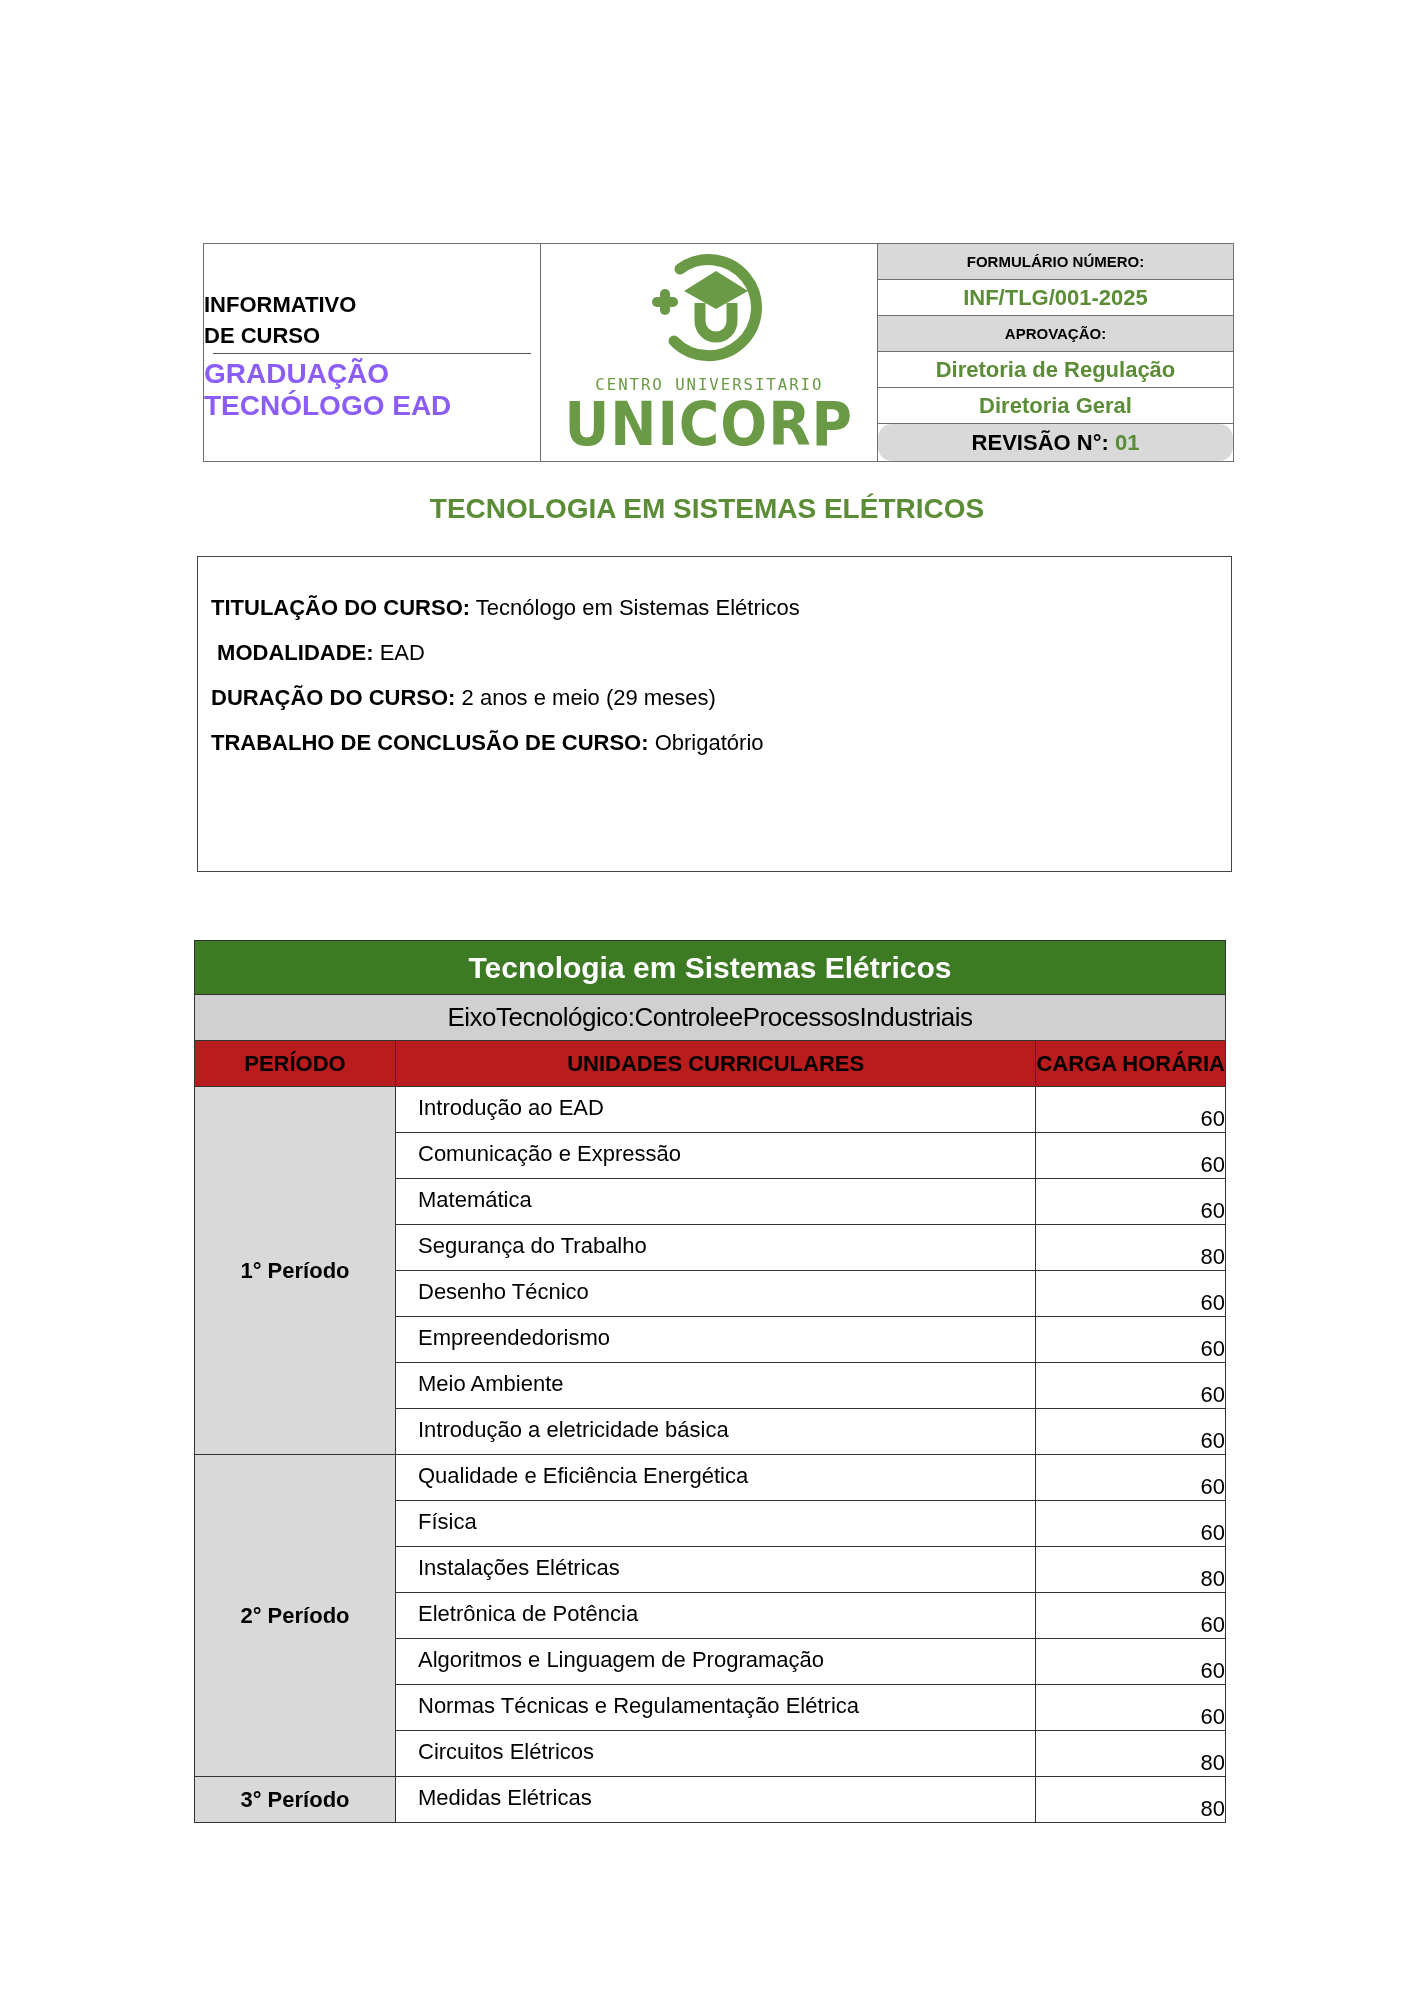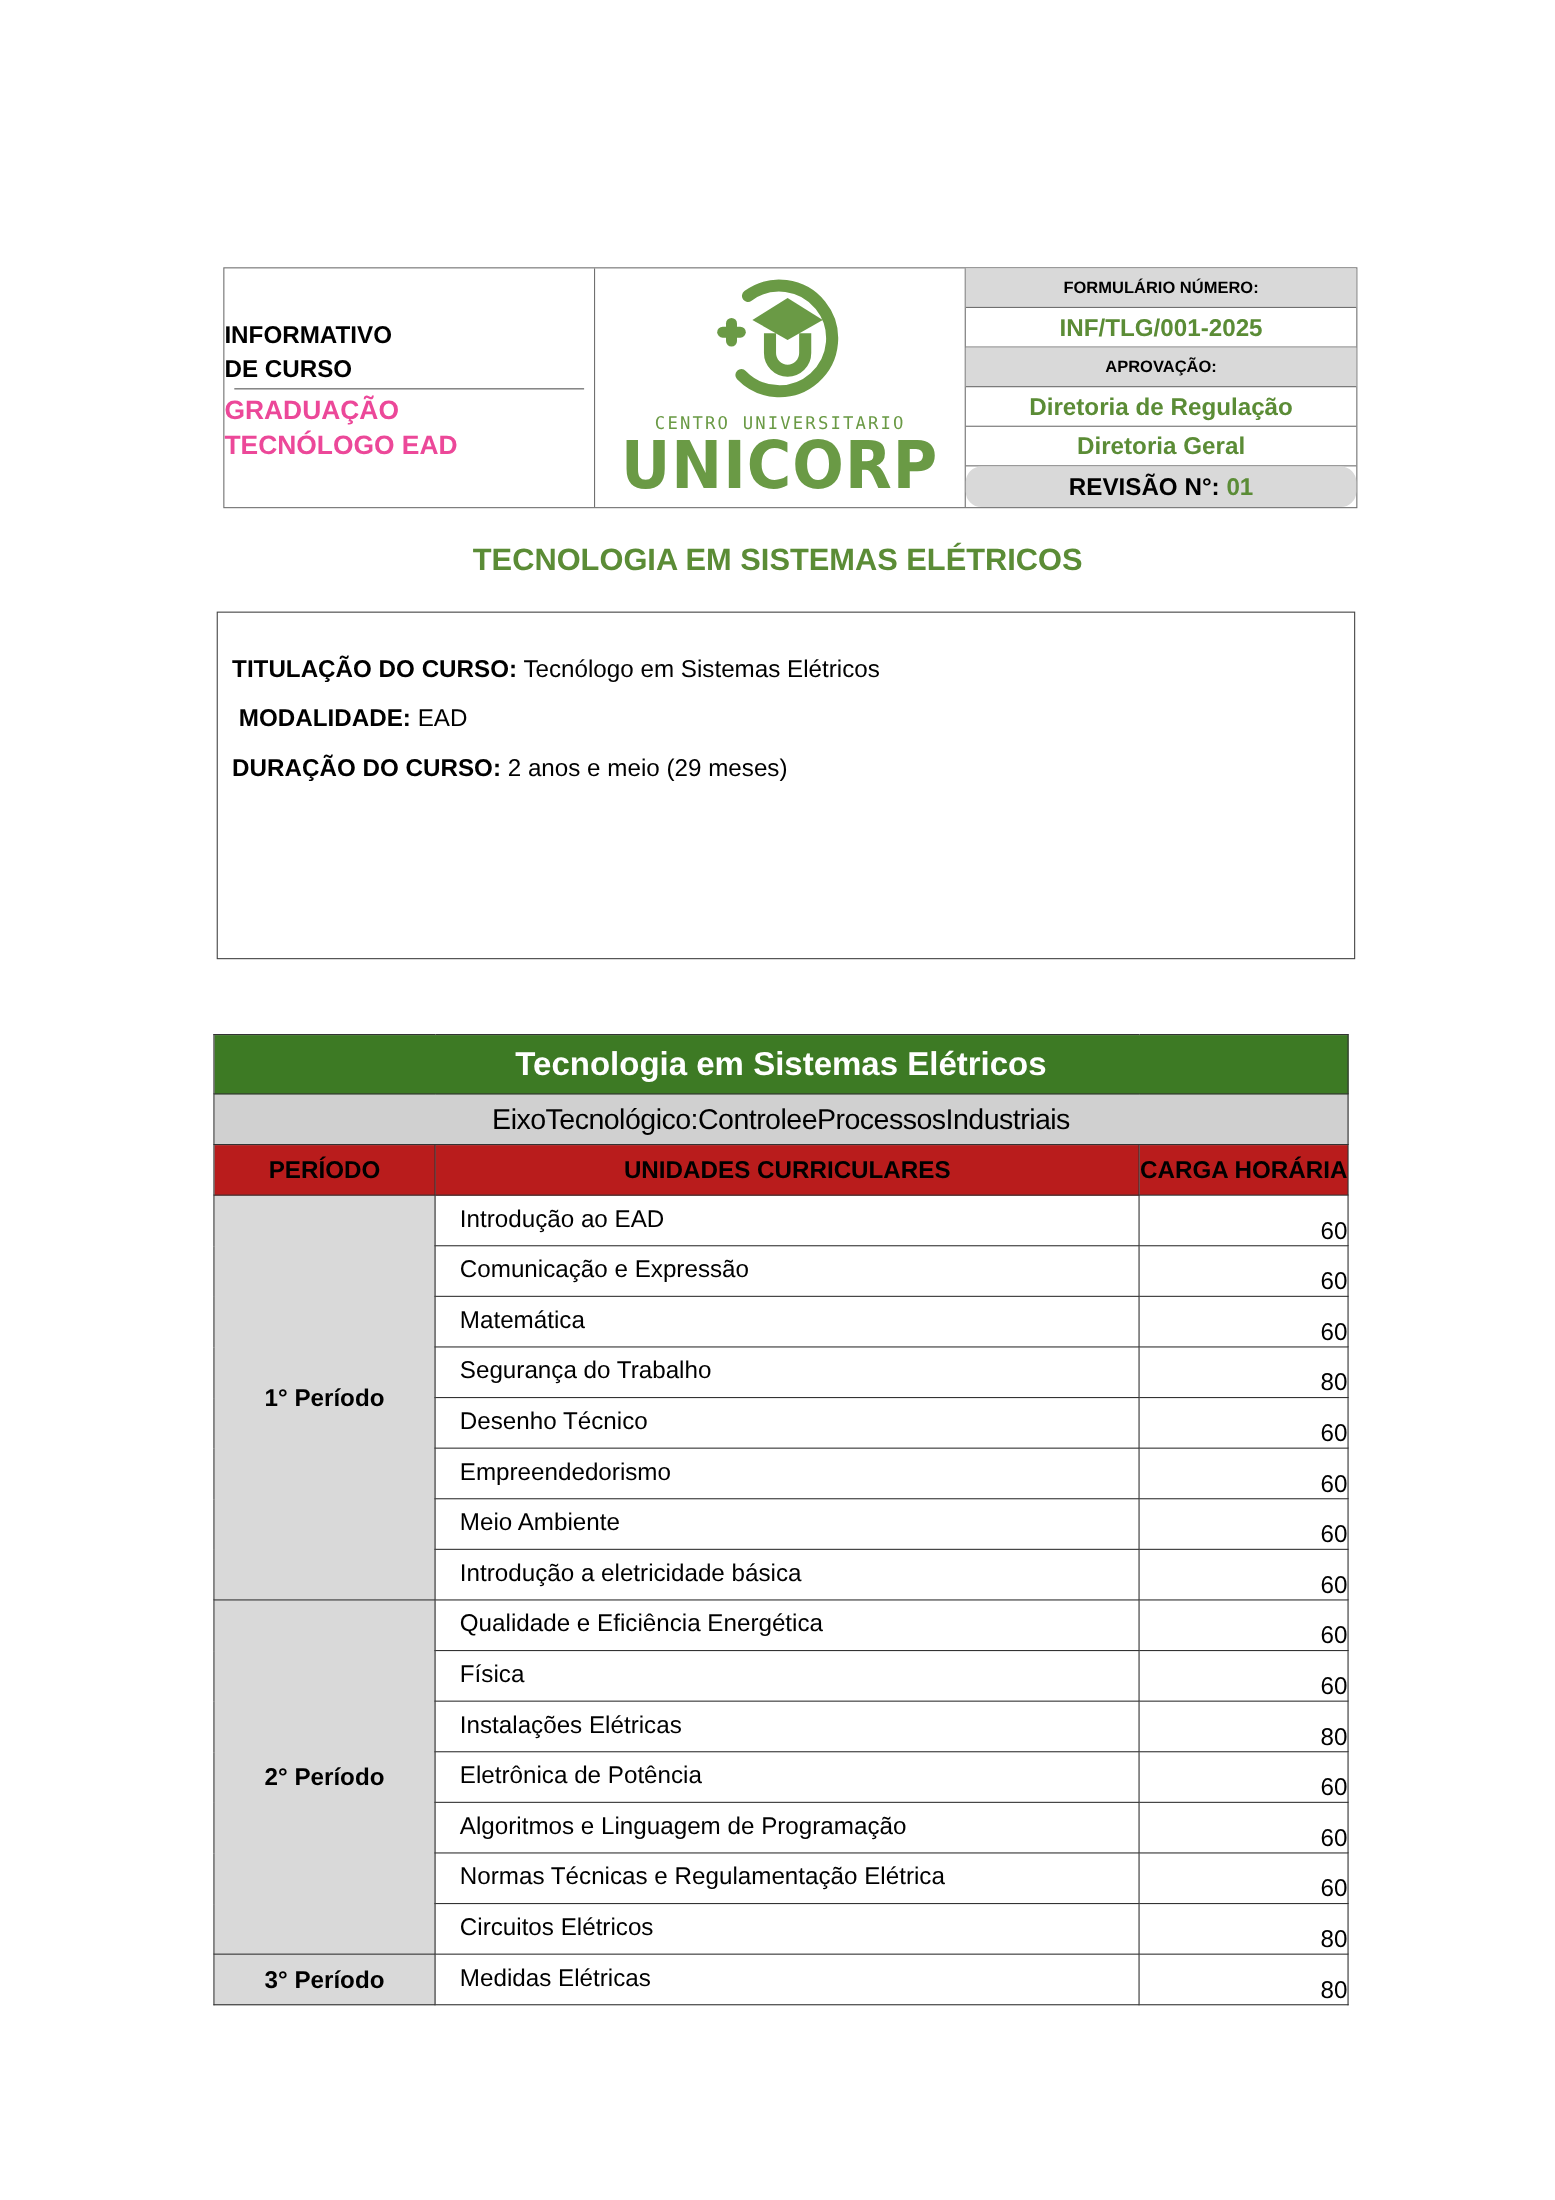--- a/index.html
+++ b/index.html
@@ -3,21 +3,21 @@
 <meta charset="utf-8">
 <style>
   html, body { margin:0; padding:0; background:#ffffff; }
   body { width:1414px; height:2000px; position:relative; font-family:"Liberation Sans", sans-serif; color:#000; overflow:hidden; }
 
   
   .hdr { position:absolute; left:203px; top:243px; width:1031px; height:219px; border:1.5px solid #707070; box-sizing:border-box; display:flex; }
   .hdr-left { width:337px; border-right:1.5px solid #707070; box-sizing:border-box; text-align:left; padding-top:45px; }
   .hdr-left .t1 { font-weight:bold; font-size:22px; line-height:31px; }
   .hdr-left .rule { width:318px; margin:2px auto 4px; border-top:1.5px solid #555; }
-  .hdr-left .g { font-weight:bold; font-size:24px; line-height:32px; color:#ec4899; }
+  .hdr-left .g { font-weight:bold; font-size:28px; line-height:32px; color:#8b5cf6; }
   .hdr-mid { width:337px; border-right:1.5px solid #707070; box-sizing:border-box; display:flex; flex-direction:column; align-items:center; justify-content:center; }
   .hdr-right { flex:1; display:flex; flex-direction:column; }
   .hdr-right .cell { border-bottom:1.5px solid #707070; box-sizing:border-box; display:flex; align-items:center; justify-content:center; font-weight:bold; }
   .hdr-right .cell:last-child { border-bottom:none;border-radius:14px; }
   .gray { background:#d9d9d9; }
   .green { color:#5b8c36; }
   .c-lbl { height:36px; font-size:15px; }
   .c-val { height:36px; font-size:22px; }
   .c-rev { flex:1; font-size:22px; }
 
@@ -76,20 +76,21 @@
     </div>
   </div>
 </div>
 
 <div class="course-title">TECNOLOGIA EM SISTEMAS ELÉTRICOS</div>
 
 <div class="info">
   <div class="row"><b>TITULAÇÃO DO CURSO:</b><span> Tecnólogo em Sistemas Elétricos</span></div>
   <div class="row"><b style="white-space:pre"> MODALIDADE:</b><span> EAD</span></div>
   <div class="row"><b>DURAÇÃO DO CURSO:</b><span> 2 anos e meio (29 meses)</span></div>
+  <div class="row"><b>TRABALHO DE CONCLUSÃO DE CURSO:</b><span> Obrigatório</span></div>
 </div>
 
 <table class="tbl">
   <tbody id="tbody">
     <tr>
       <td class="title" colspan="3">Tecnologia em Sistemas Elétricos</td>
     </tr>
     <tr>
       <td class="axis" colspan="3">EixoTecnológico:ControleeProcessosIndustriais</td>
     </tr>

